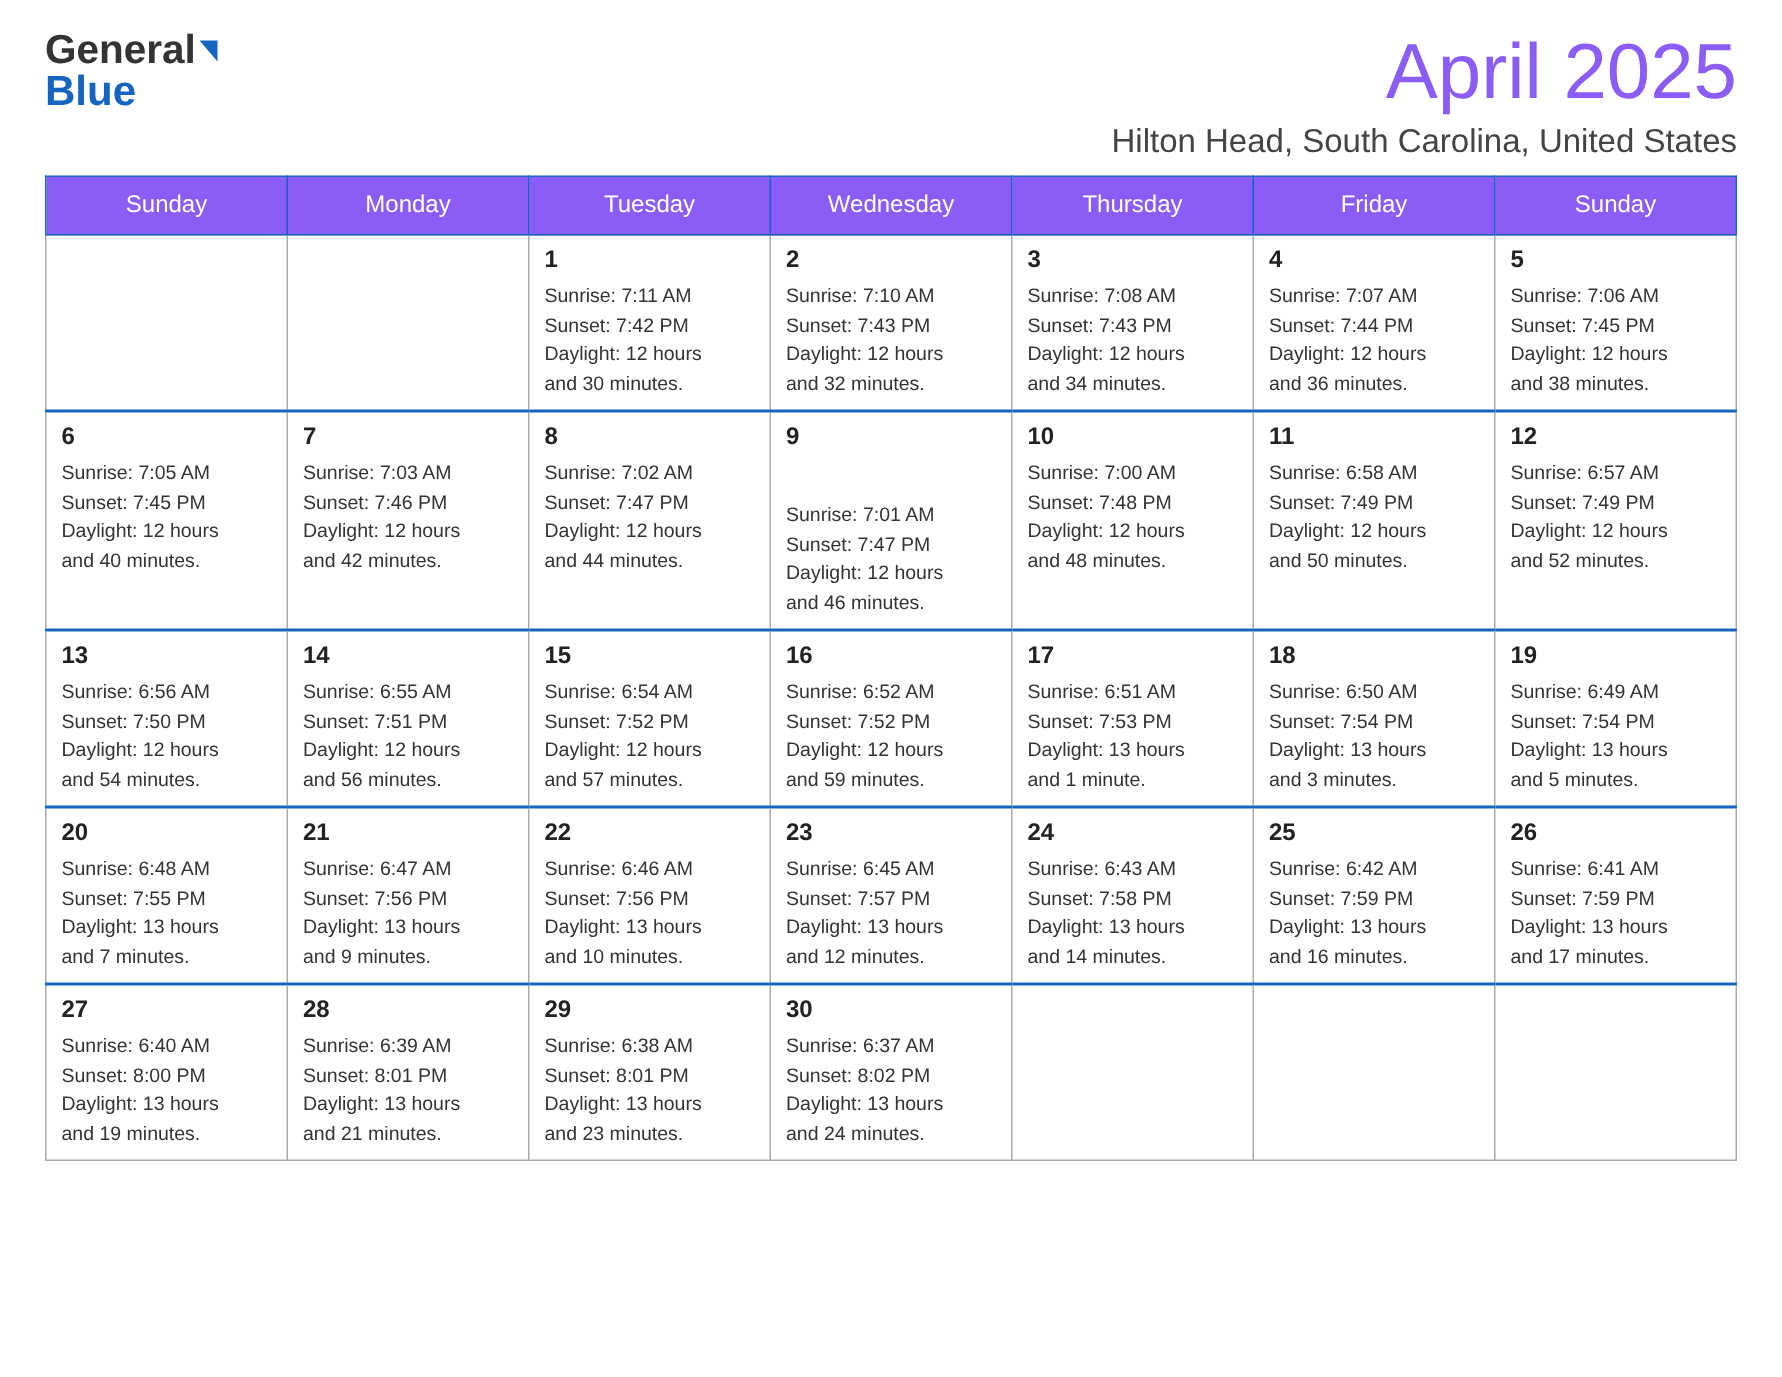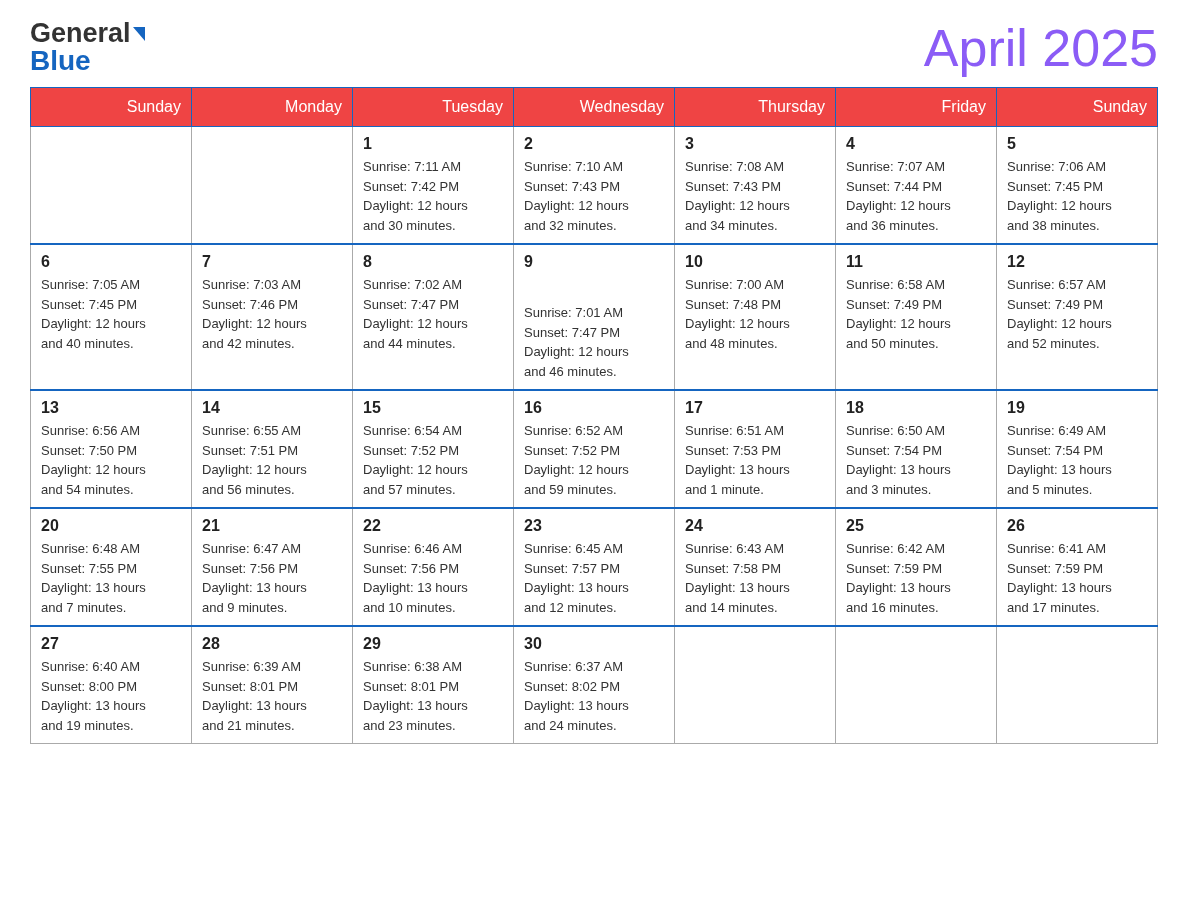--- a/index.html
+++ b/index.html
@@ -57,26 +57,26 @@
       font-size: 22px;
       color: #444;
       margin-top: 4px;
     }
     .calendar {
       width: 100%;
       border-collapse: collapse;
       margin-top: 10px;
     }
     .calendar th {
-      background-color: #ef4444;
+      background-color: #8b5cf6;
       color: #fff;
       font-size: 16px;
       font-weight: normal;
       padding: 10px 10px;
-      text-align: right;
+      text-align: center;
       border: 1px solid #1565c0;
     }
     .calendar td {
       border: 1px solid #aaa;
       vertical-align: top;
       padding: 8px 10px;
       width: 14.28%;
       min-height: 110px;
     }
     .day-number {
@@ -104,20 +104,21 @@
 <div class="header">
   <div class="logo">
     <div style="display:flex;align-items:center;">
       <span class="logo-general">General</span>
       <span class="logo-triangle"></span>
     </div>
     <span class="logo-blue">Blue</span>
   </div>
   <div class="title-block">
     <div class="month-title">April 2025</div>
+    <div class="location-title">Hilton Head, South Carolina, United States</div>
   </div>
 </div>
 
 <table class="calendar">
   <thead>
     <tr>
     <th>Sunday</th>
         <th>Monday</th>
         <th>Tuesday</th>
         <th>Wednesday</th>

